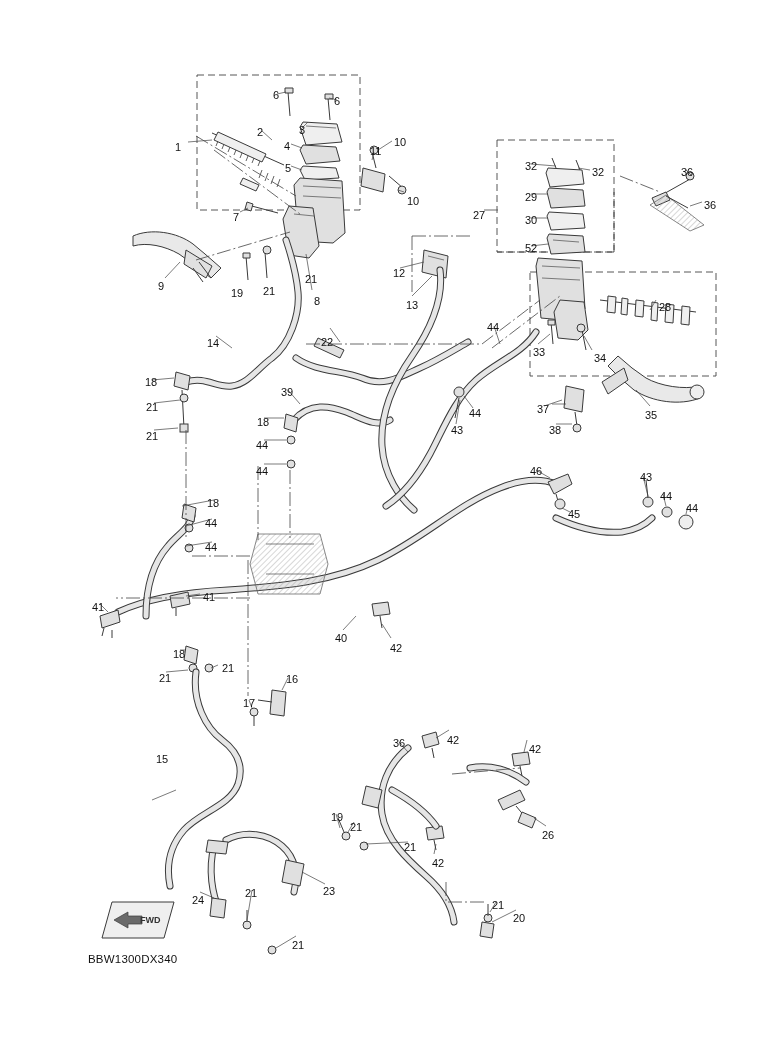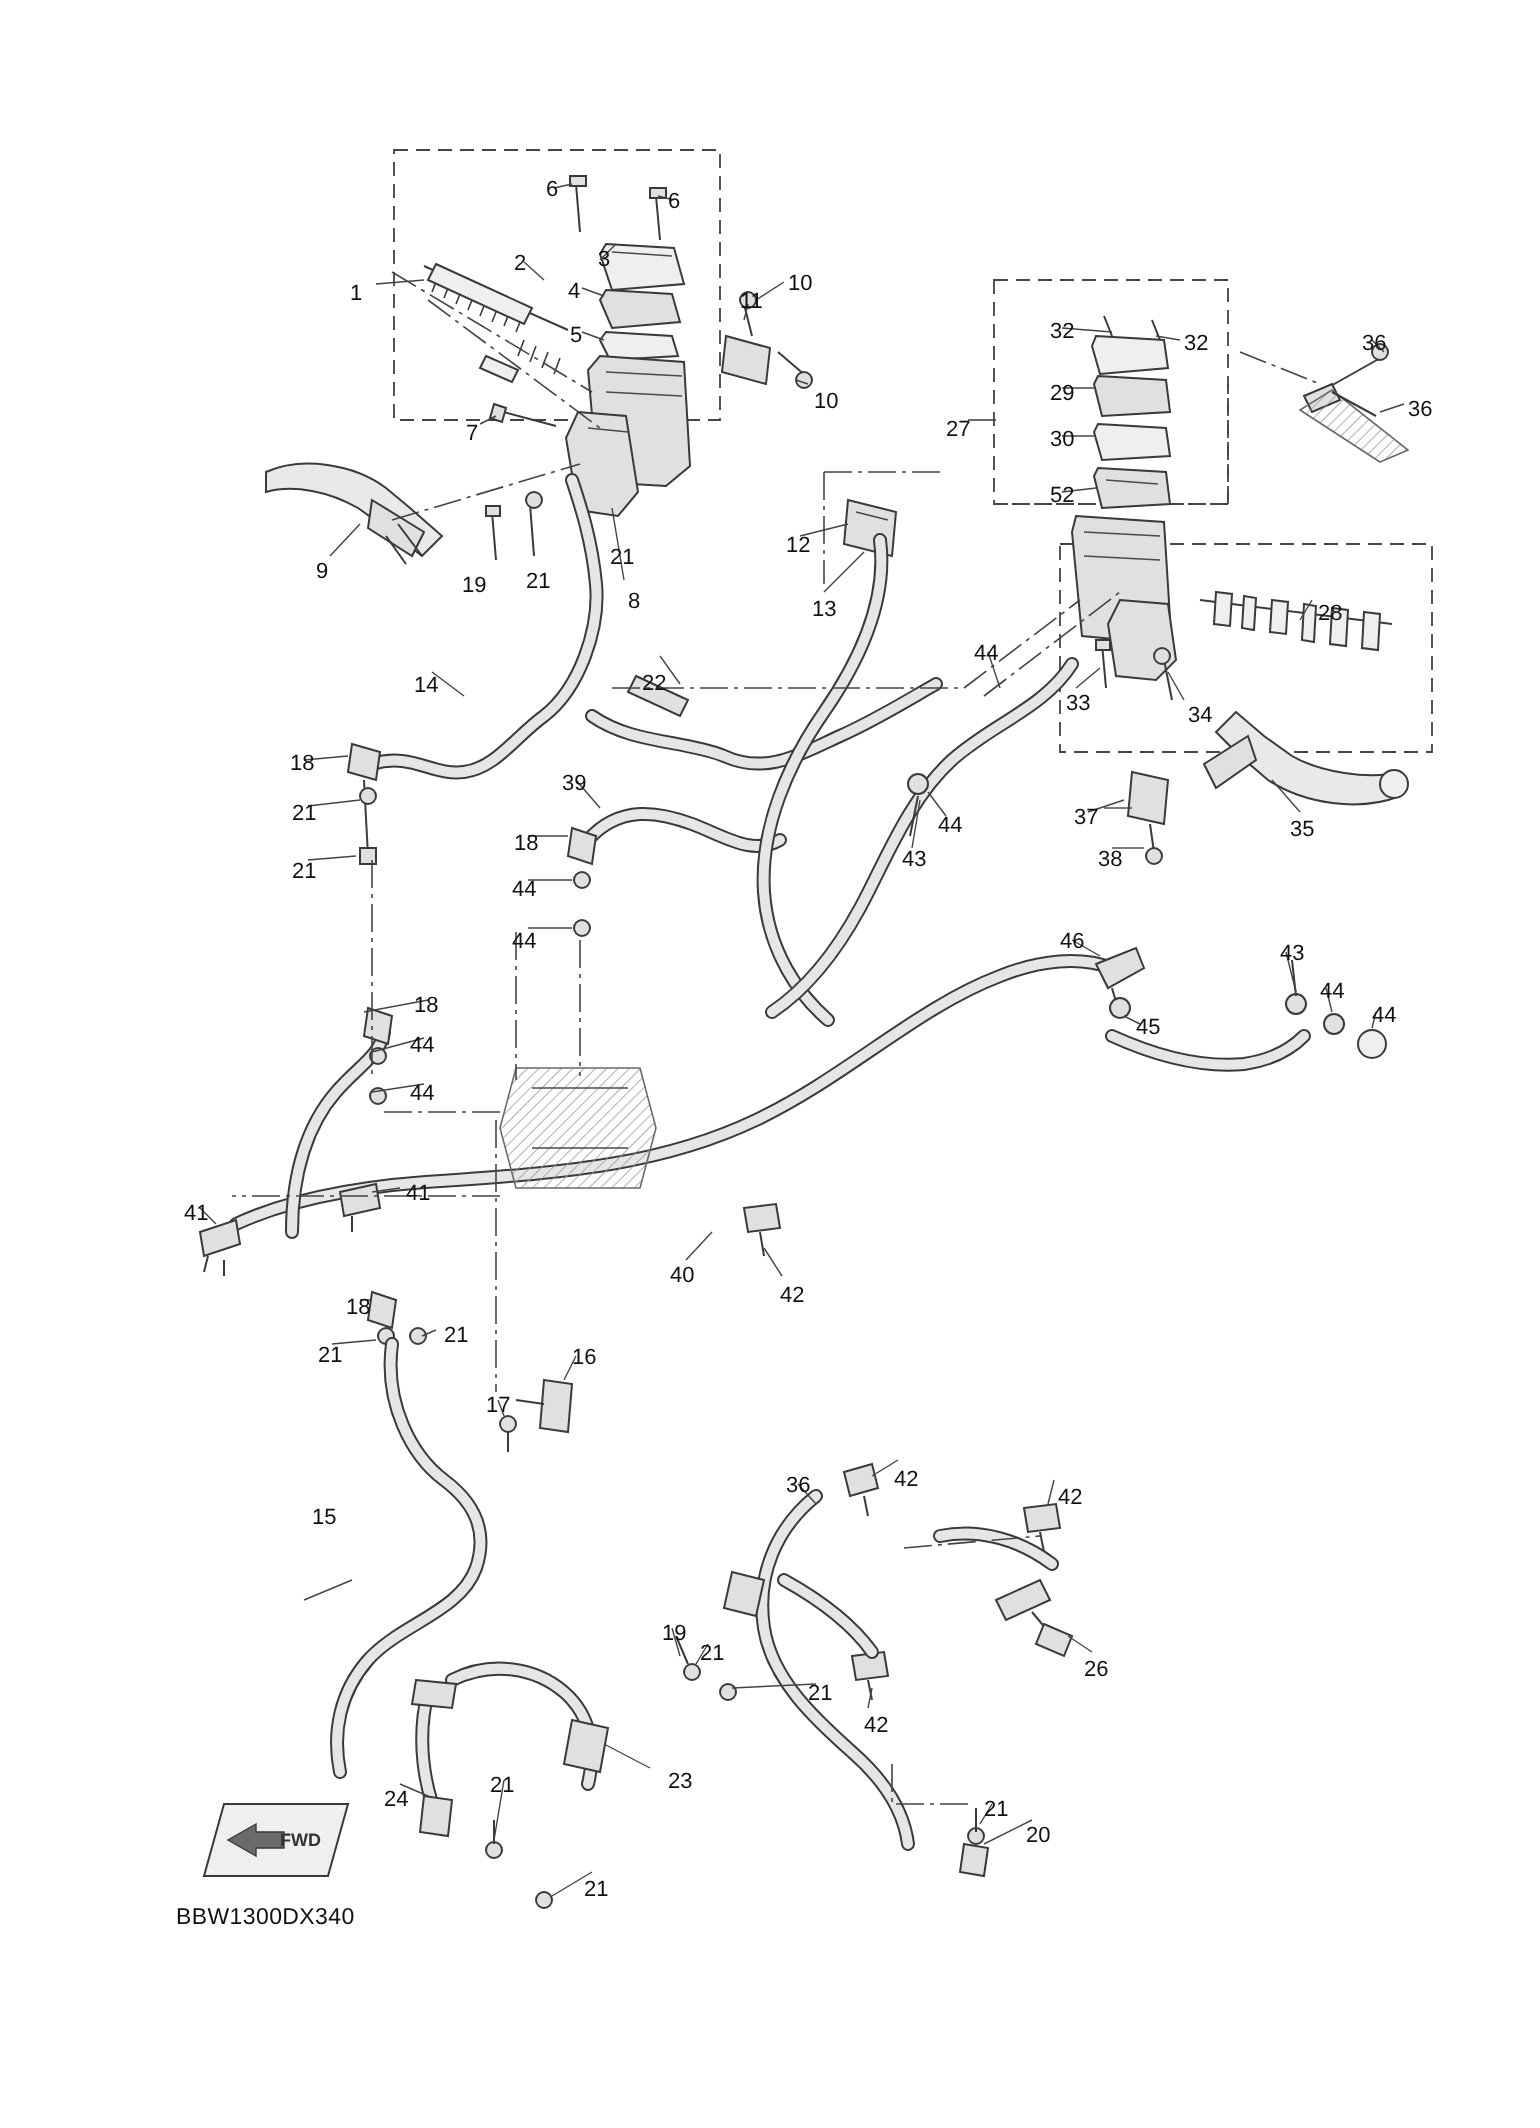--- a/index.html
+++ b/index.html
@@ -415,21 +415,21 @@
       <div class="callout" style="left: 146px; top: 402px;">21</div>
       <div class="callout" style="left: 146px; top: 431px;">21</div>
       <div class="callout" style="left: 159px; top: 673px;">21</div>
       <div class="callout" style="left: 222px; top: 663px;">21</div>
       <div class="callout" style="left: 245px; top: 888px;">21</div>
       <div class="callout" style="left: 292px; top: 940px;">21</div>
       <div class="callout" style="left: 350px; top: 822px;">21</div>
       <div class="callout" style="left: 404px; top: 842px;">21</div>
       <div class="callout" style="left: 492px; top: 900px;">21</div>
       <div class="callout" style="left: 321px; top: 337px;">22</div>
-      <div class="callout" style="left: 334px; top: 886px;">23</div>
+      <div class="callout" style="left: 323px; top: 886px;">23</div>
       <div class="callout" style="left: 192px; top: 895px;">24</div>
       <div class="callout" style="left: 393px; top: 738px;">36</div>
       <div class="callout" style="left: 542px; top: 830px;">26</div>
       <div class="callout" style="left: 473px; top: 210px;">27</div>
       <div class="callout" style="left: 659px; top: 302px;">28</div>
       <div class="callout" style="left: 525px; top: 192px;">29</div>
       <div class="callout" style="left: 525px; top: 215px; text-align: right;">30</div>
       <div class="callout" style="left: 525px; top: 243px;">52</div>
       <div class="callout" style="left: 525px; top: 161px;">32</div>
       <div class="callout" style="left: 592px; top: 167px;">32</div>

